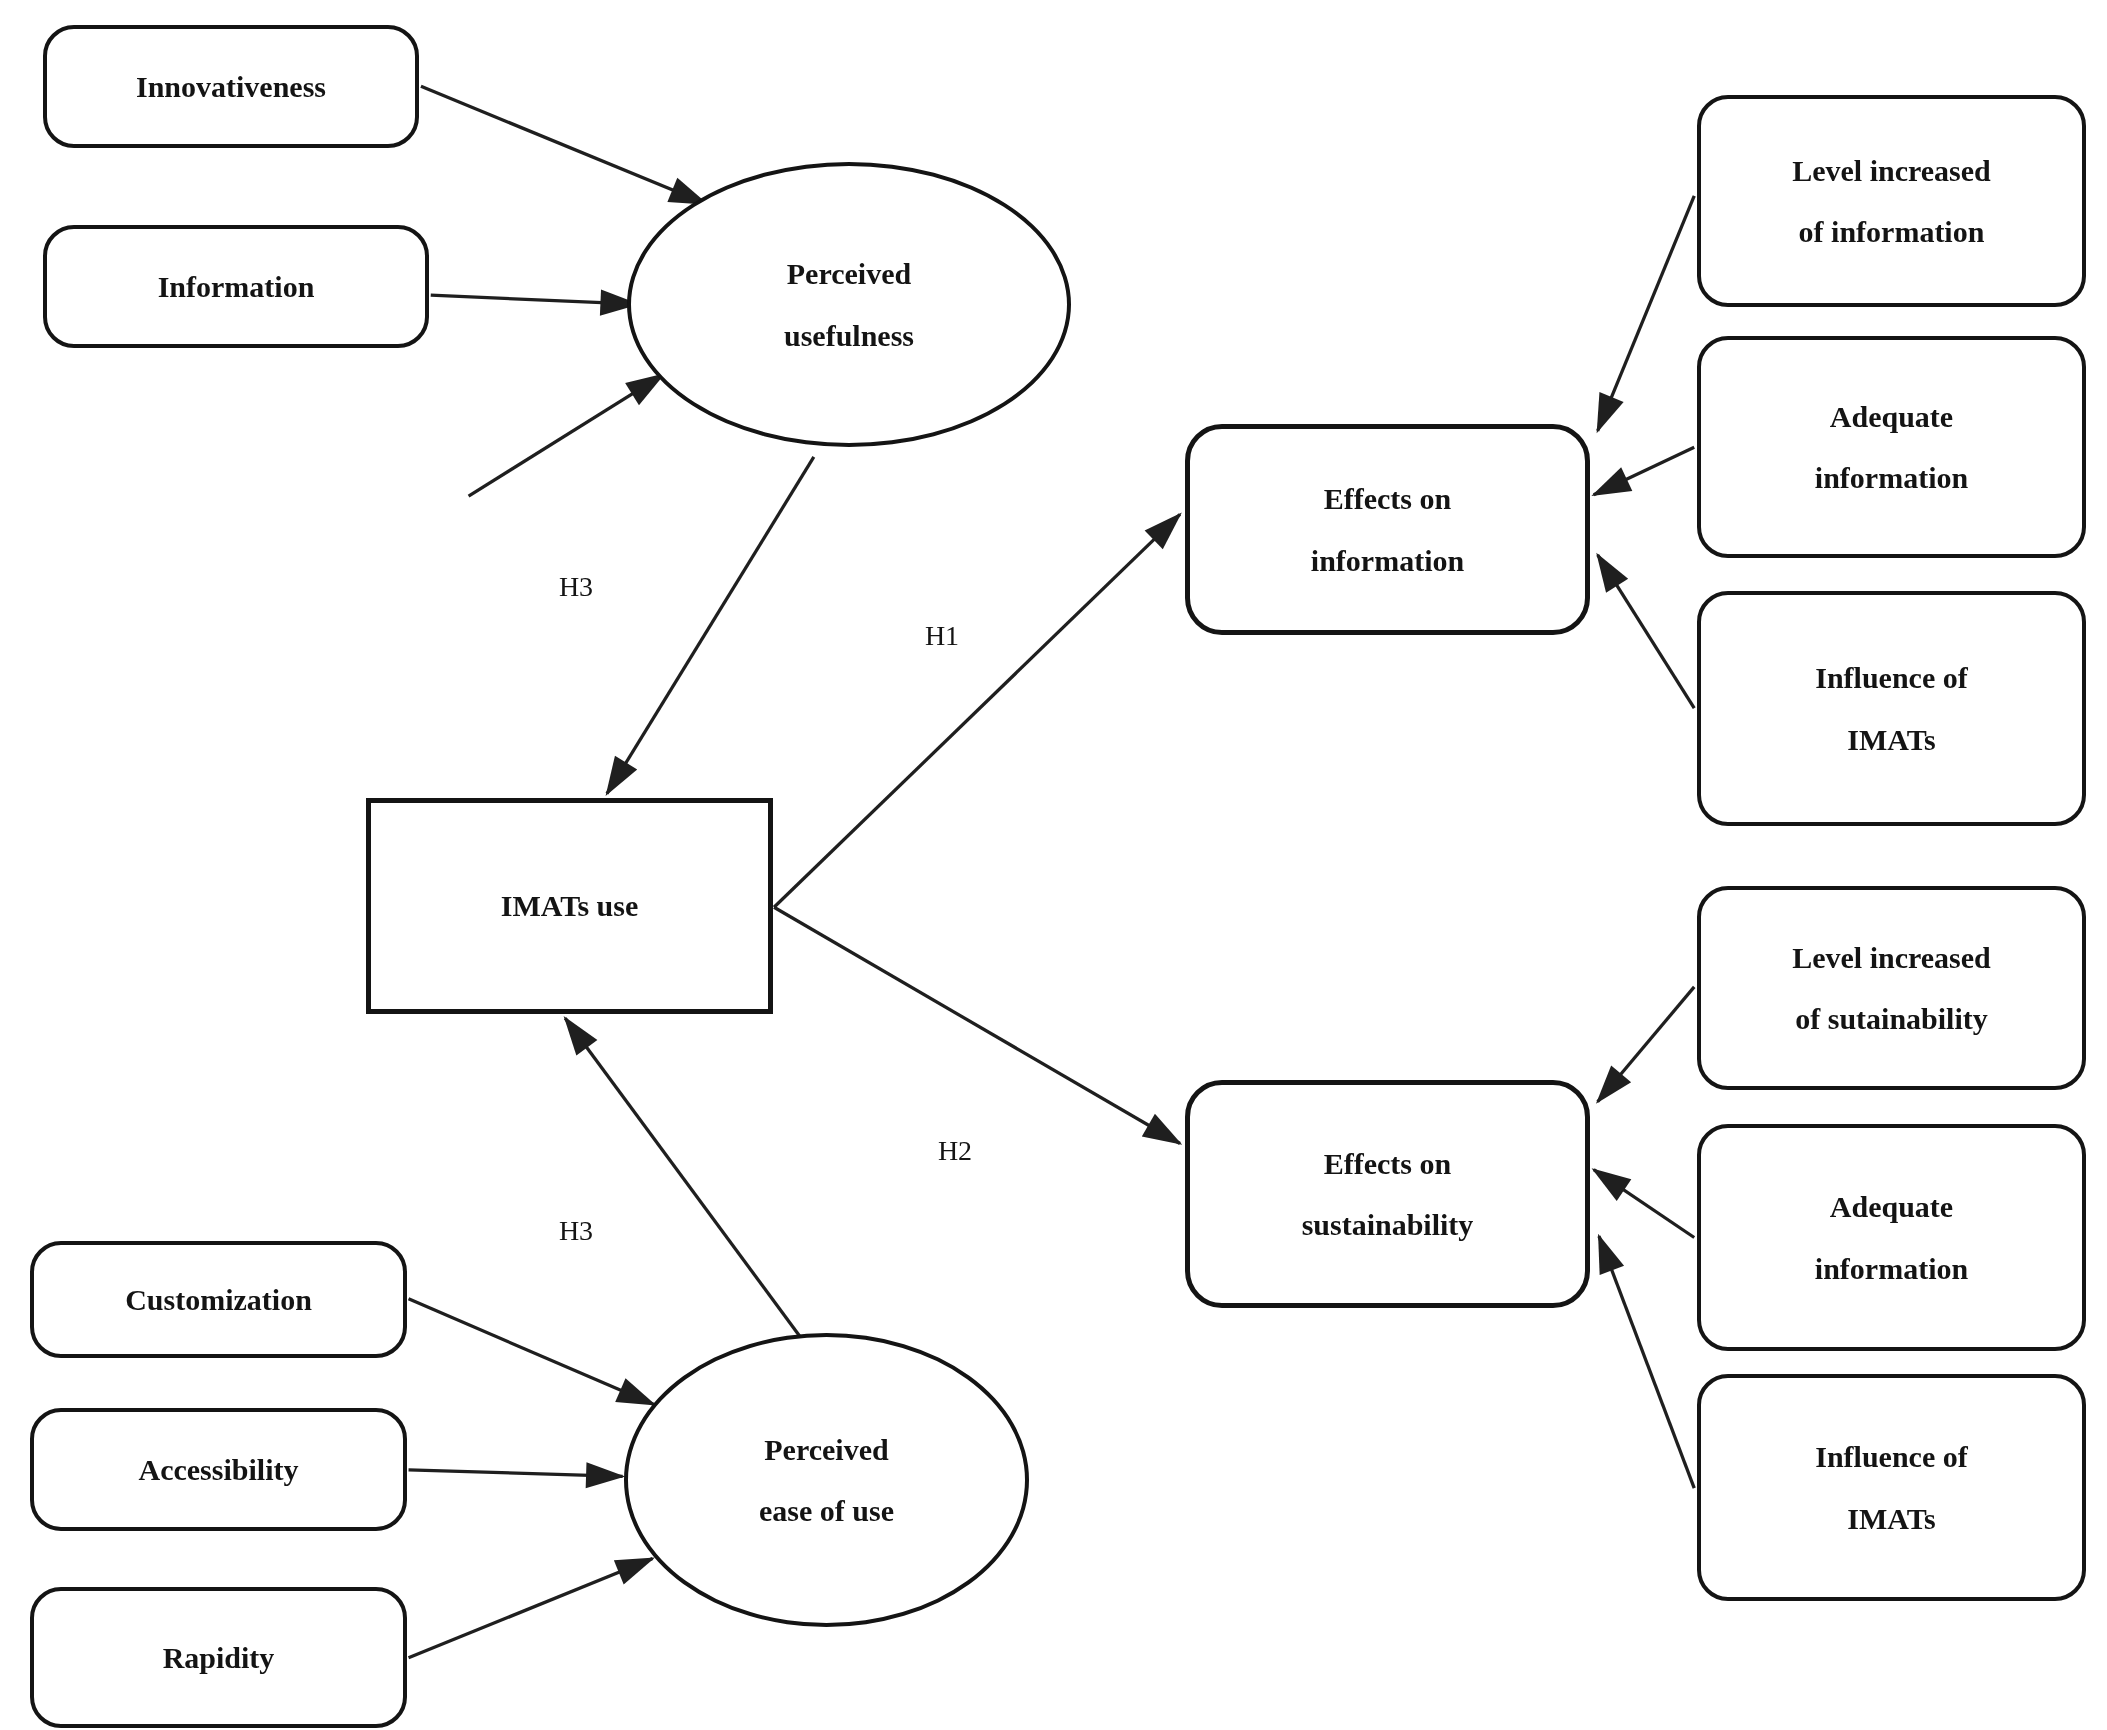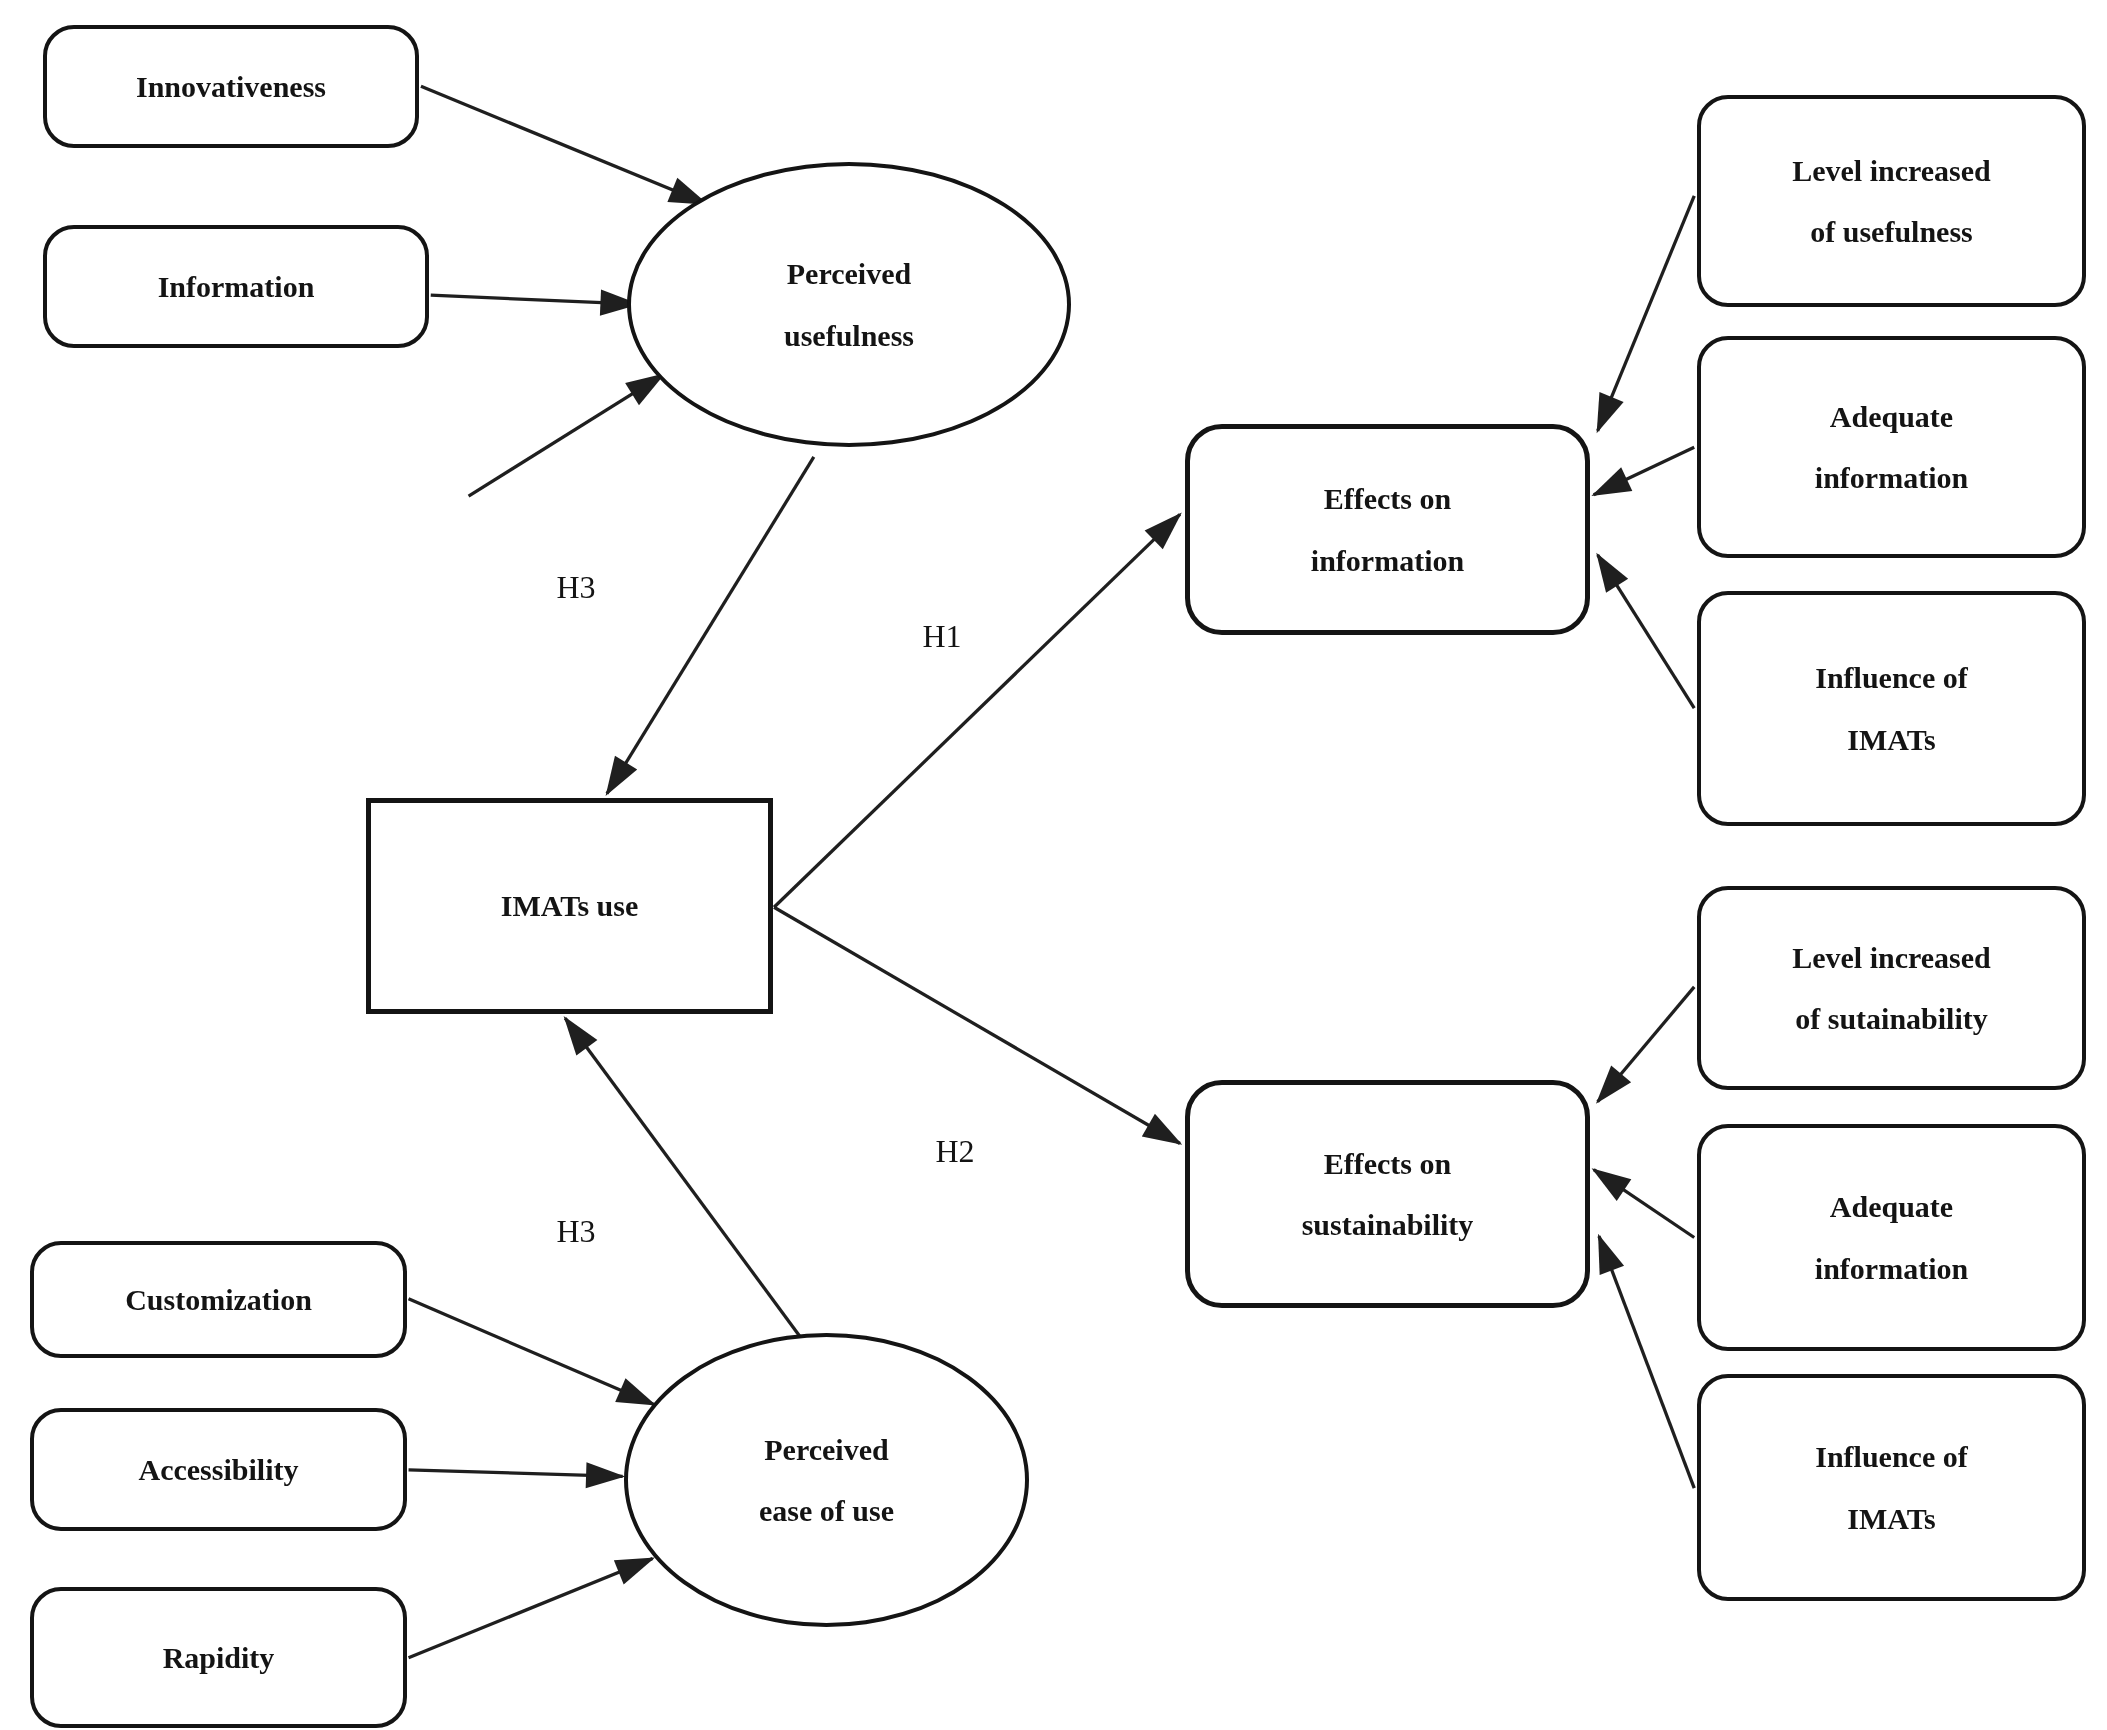--- a/index.html
+++ b/index.html
@@ -58,21 +58,21 @@
   }
   .ellipse {
     border: 4.6px solid #141414;
     border-radius: 50%;
   }
   .hlabel {
     position: absolute;
     transform: translate(-50%, -50%);
     font-family: "Liberation Serif", "DejaVu Serif", serif;
     font-weight: 400;
-    font-size: 32px;
+    font-size: 28px;
     color: #141414;
     white-space: nowrap;
   }
 </style>
 </head>
 <body>
 
 <div id="canvas">
 
   <svg id="arrows" viewBox="0 0 3230 2652" xmlns="http://www.w3.org/2000/svg">
@@ -119,21 +119,21 @@
     <span>Effects on</span>
     <span>information</span>
   </div>
   <div class="node rbox thick" style="left:1185px; top:1056px; width:405px; height:228px;">
     <span>Effects on</span>
     <span>sustainability</span>
   </div>
 
   <div class="node rbox" style="left:1697px; top:95px; width:389px; height:212px;">
     <span>Level increased</span>
-    <span>of usefulness</span>
+    <span>of information</span>
   </div>
   <div class="node rbox" style="left:1697px; top:336px; width:389px; height:222px;">
     <span>Adequate</span>
     <span>information</span>
   </div>
   <div class="node rbox" style="left:1697px; top:591px; width:389px; height:235px;">
     <span>Influence of</span>
     <span>IMATs</span>
   </div>
 

